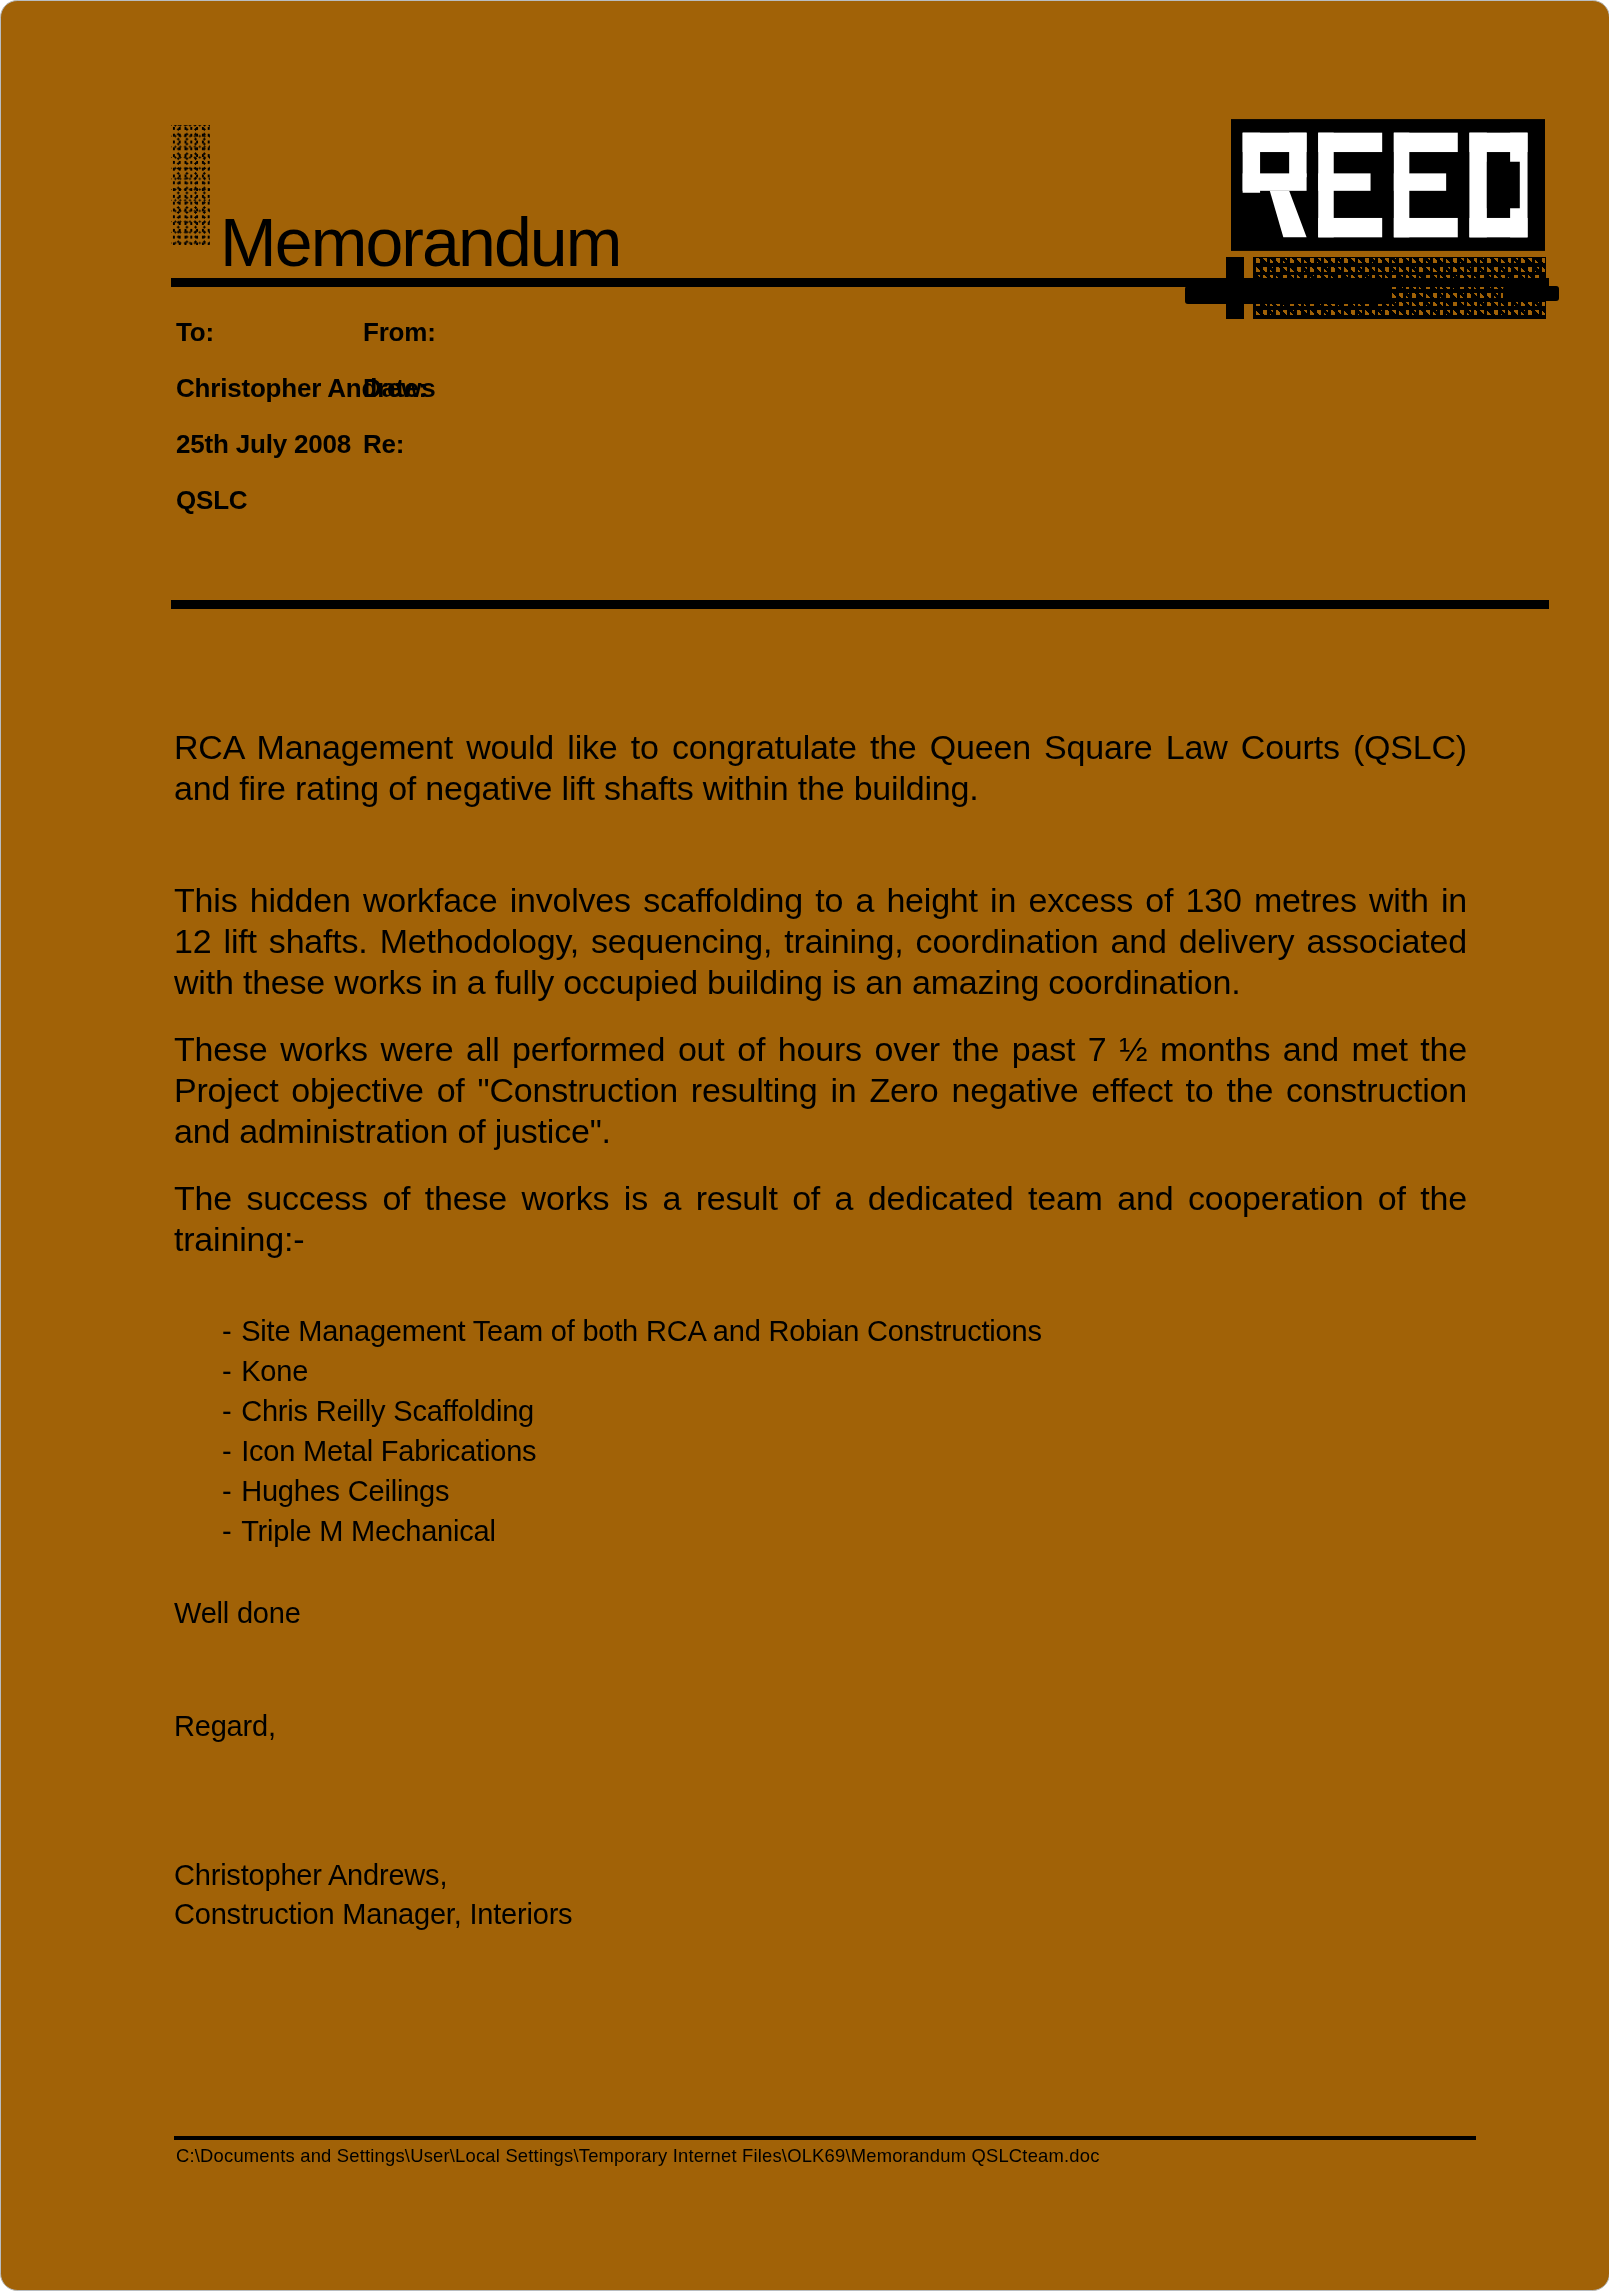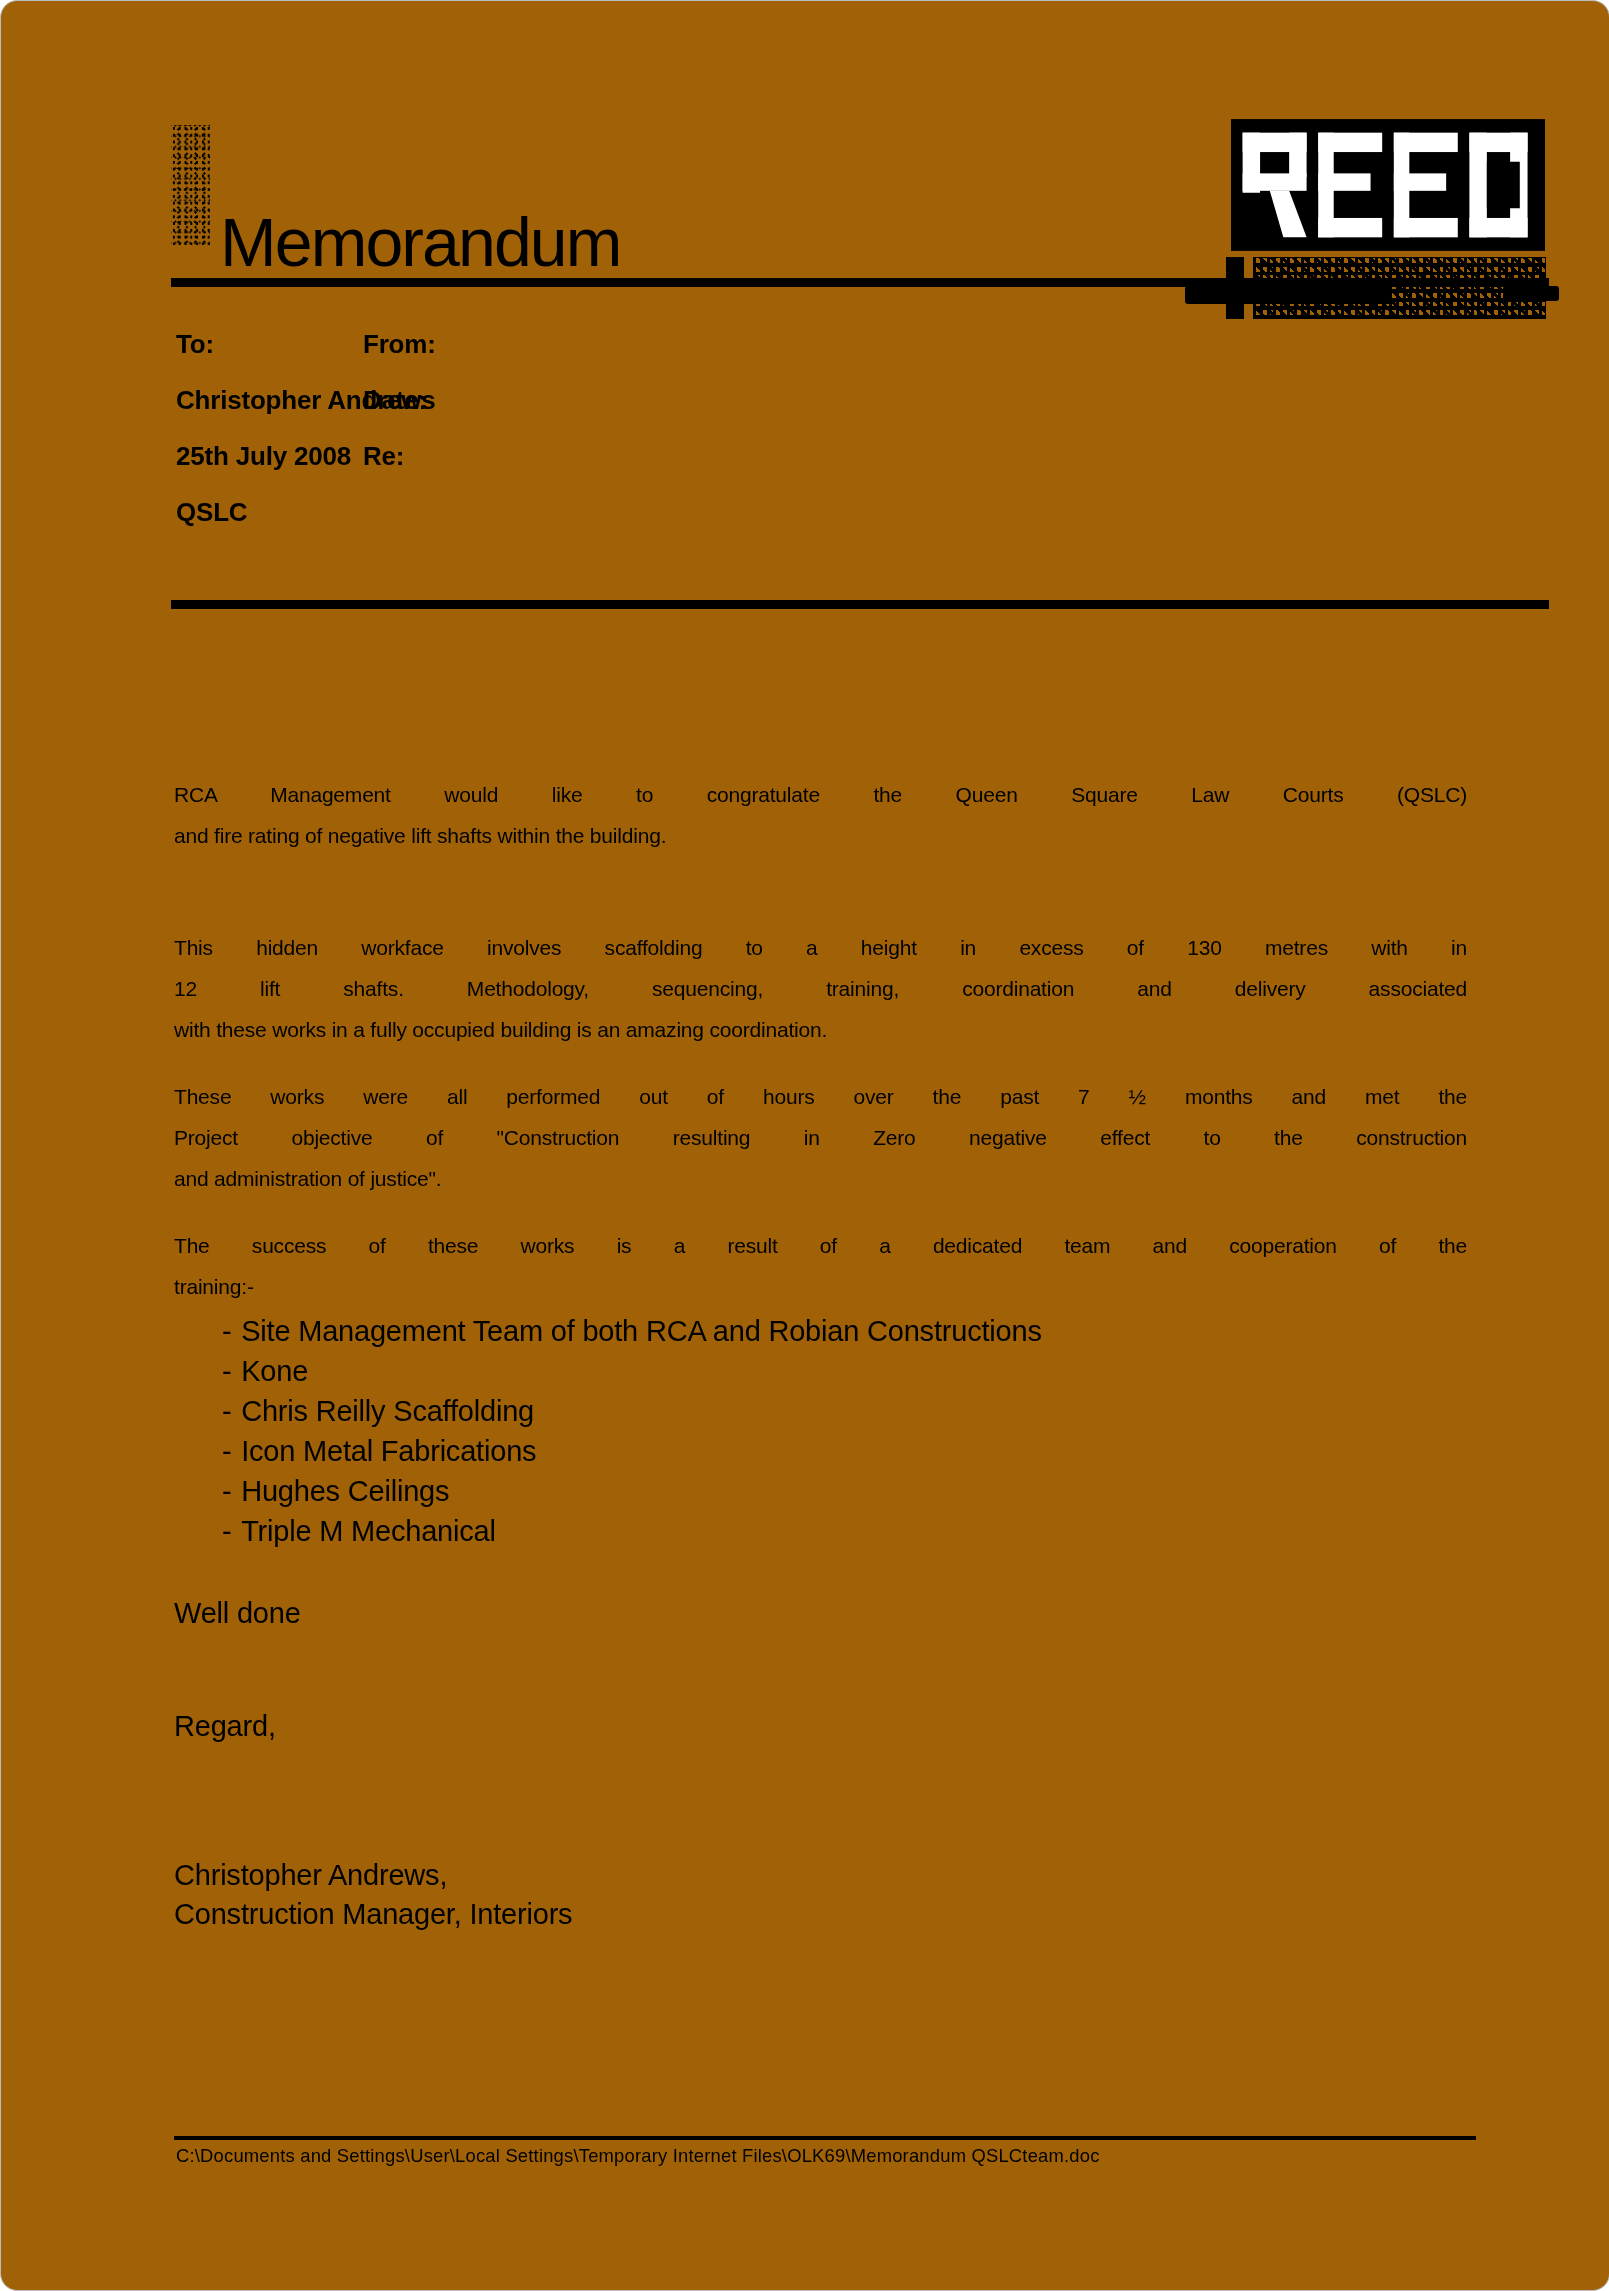--- a/index.html
+++ b/index.html
@@ -45,23 +45,23 @@
   .smudge-2{left:1502px;top:285px;width:56px;height:14.6px;border-radius:2.9px;}
   .rule-meta{left:170px;top:599px;width:1378px;height:8.7px;}
   .rule-footer{left:173px;top:2135px;width:1302px;height:3.9px;}
   
   .meta{
     position:absolute;left:175px;top:316px;
     display:grid;grid-template-columns:187px auto;
     grid-auto-rows:56px;
     font-size:26px;font-weight:bold;letter-spacing:-0.2px;
   }
-  .meta span{white-space:nowrap;margin-top:12px;}
+  .meta span{white-space:nowrap;}
   
-  .para{position:absolute;left:173px;width:1293px;font-size:21px;line-height:41px;letter-spacing:-0.2px;margin-top:47px;}
+  .para{position:absolute;left:173px;width:1293px;font-size:34px;line-height:41px;letter-spacing:-0.2px;}
   .jline{text-align:justify;text-align-last:justify;white-space:normal;}
   .jline.last{text-align-last:left;}
   .credits{position:absolute;left:173px;top:1310px;width:1293px;font-size:29px;line-height:40px;letter-spacing:-0.2px;}
   .credit-item{padding-left:48px;}
   .credit-item .marker{margin-right:9.7px;}
   .plain{position:absolute;left:173px;font-size:29px;line-height:39px;letter-spacing:-0.2px;white-space:nowrap;}
   .closing{top:1593px;}
   .signoff{top:1706px;}
   .signature{top:1855px;}
   

